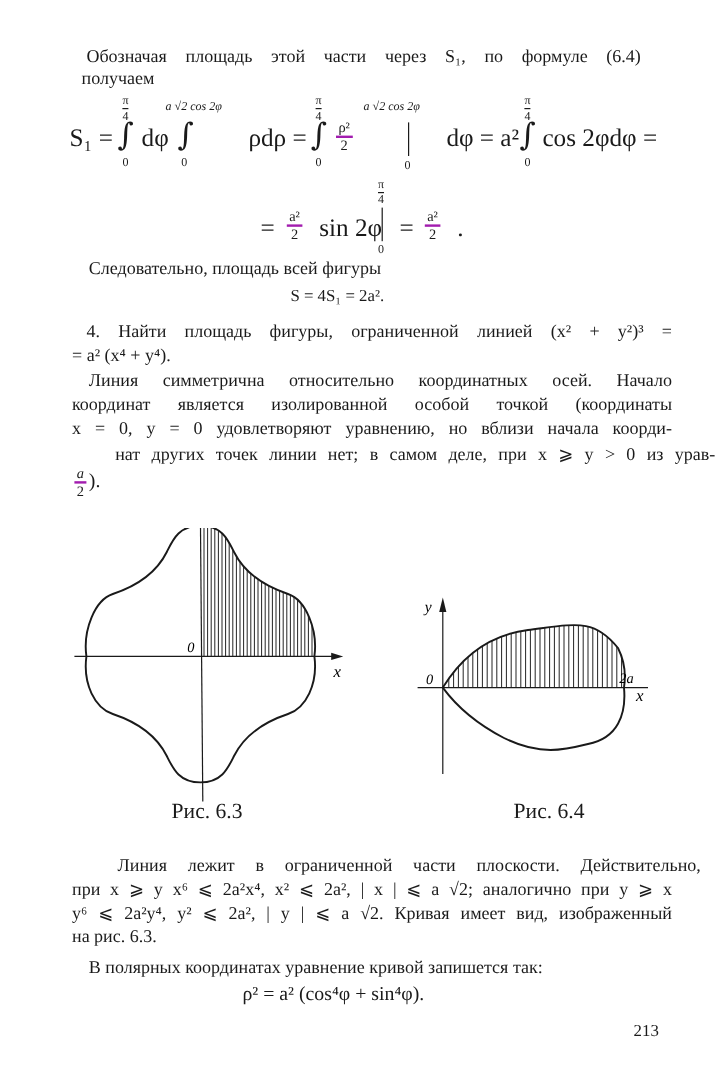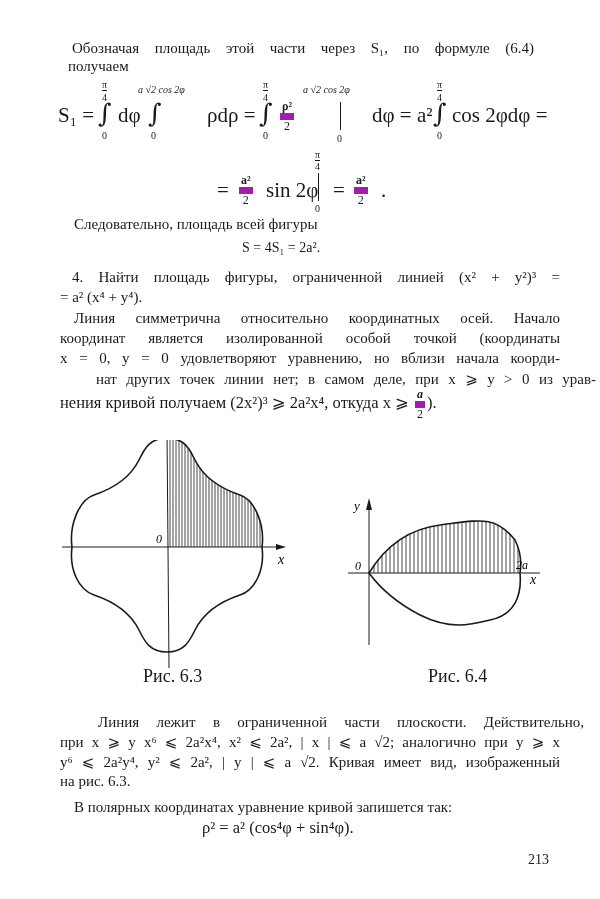--- a/index.html
+++ b/index.html
@@ -4,21 +4,21 @@
 <style>
   html, body { margin:0; padding:0; background:#ffffff; }
   body { width:600px; height:899px; position:relative; overflow:hidden;
          font-family:"Liberation Serif","DejaVu Serif",serif; color:#1a1a1a; }
   .abs { position:absolute; }
   .line { position:absolute; left:72px; width:488px; font-size:15px; line-height:20px; white-space:nowrap; }
   .just { text-align:justify; text-align-last:justify; }
   .math { position:absolute; font-size:21px; white-space:nowrap; }
   .small { font-size:10px; position:absolute; white-space:nowrap; }
   .frac { display:inline-block; vertical-align:middle; text-align:center; font-size:12px; line-height:13px; margin:0 2px; }
-  .frac .n { display:block; border-bottom:7px solid #a21caf; padding:0 2px;font-weight:bold; }
+  .frac .n { display:block; border-bottom:2px solid #a21caf; padding:0 2px; }
   .frac .d { display:block; }
   .intg { font-size:26px; line-height:1; font-family:"DejaVu Serif",serif; }
   .caption { position:absolute; font-size:18px; }
   .pnum { position:absolute; font-size:14px; }
 </style>
 </head>
 <body>
 
 <div class="line just" style="top:38px; left:72px; width:462px; text-indent:0;">Обозначая площадь этой части через S₁, по формуле (6.4)</div>
 <div class="line" style="top:56px; left:68px;">получаем</div>
@@ -80,21 +80,20 @@
 <div class="math" style="top:240px; left:242px; font-size:14px;">S = 4S₁ = 2a².</div>
 
 <div class="line just" style="top:267px; left:72px; width:488px;">4. Найти площадь фигуры, ограниченной линией (x² + y²)³ =</div>
 <div class="line" style="top:287px; left:60px;">= a² (x⁴ + y⁴).</div>
 
 <div class="line just" style="top:308px; left:74px; width:486px;">Линия симметрична относительно координатных осей. Начало</div>
 <div class="line just" style="top:328px; left:60px; width:500px;">координат является изолированной особой точкой (координаты</div>
 <div class="line just" style="top:348px; left:60px; width:500px;">x = 0, y = 0 удовлетворяют уравнению, но вблизи начала коорди-</div>
 <div class="line just" style="top:369px; left:60px; width:500px;margin-left:36px;">нат других точек линии нет; в самом деле, при x ⩾ y &gt; 0 из урав-</div>
 <div class="abs" style="top:388px; left:60px; font-size:16.5px; white-space:nowrap;">
-  <span>нения кривой получаем (2x²)³ ⩾ 2a²x⁴, откуда x ⩾</span>
   <span class="frac"><span class="n" style="font-style:italic;">a</span><span class="d">2</span></span><span>).</span>
 </div>
 
 <svg class="abs" style="left:50px; top:440px;" width="260" height="230" viewBox="0 0 260 230">
   <defs>
     <clipPath id="q1clip">
       <path d="M117,-2 C135,-2 140,10 145,20 C155,40 175,50 190,55 C205,60 215,85 212,107 L117,107 Z"></path>
     </clipPath>
   </defs>
   <g clip-path="url(#q1clip)">

